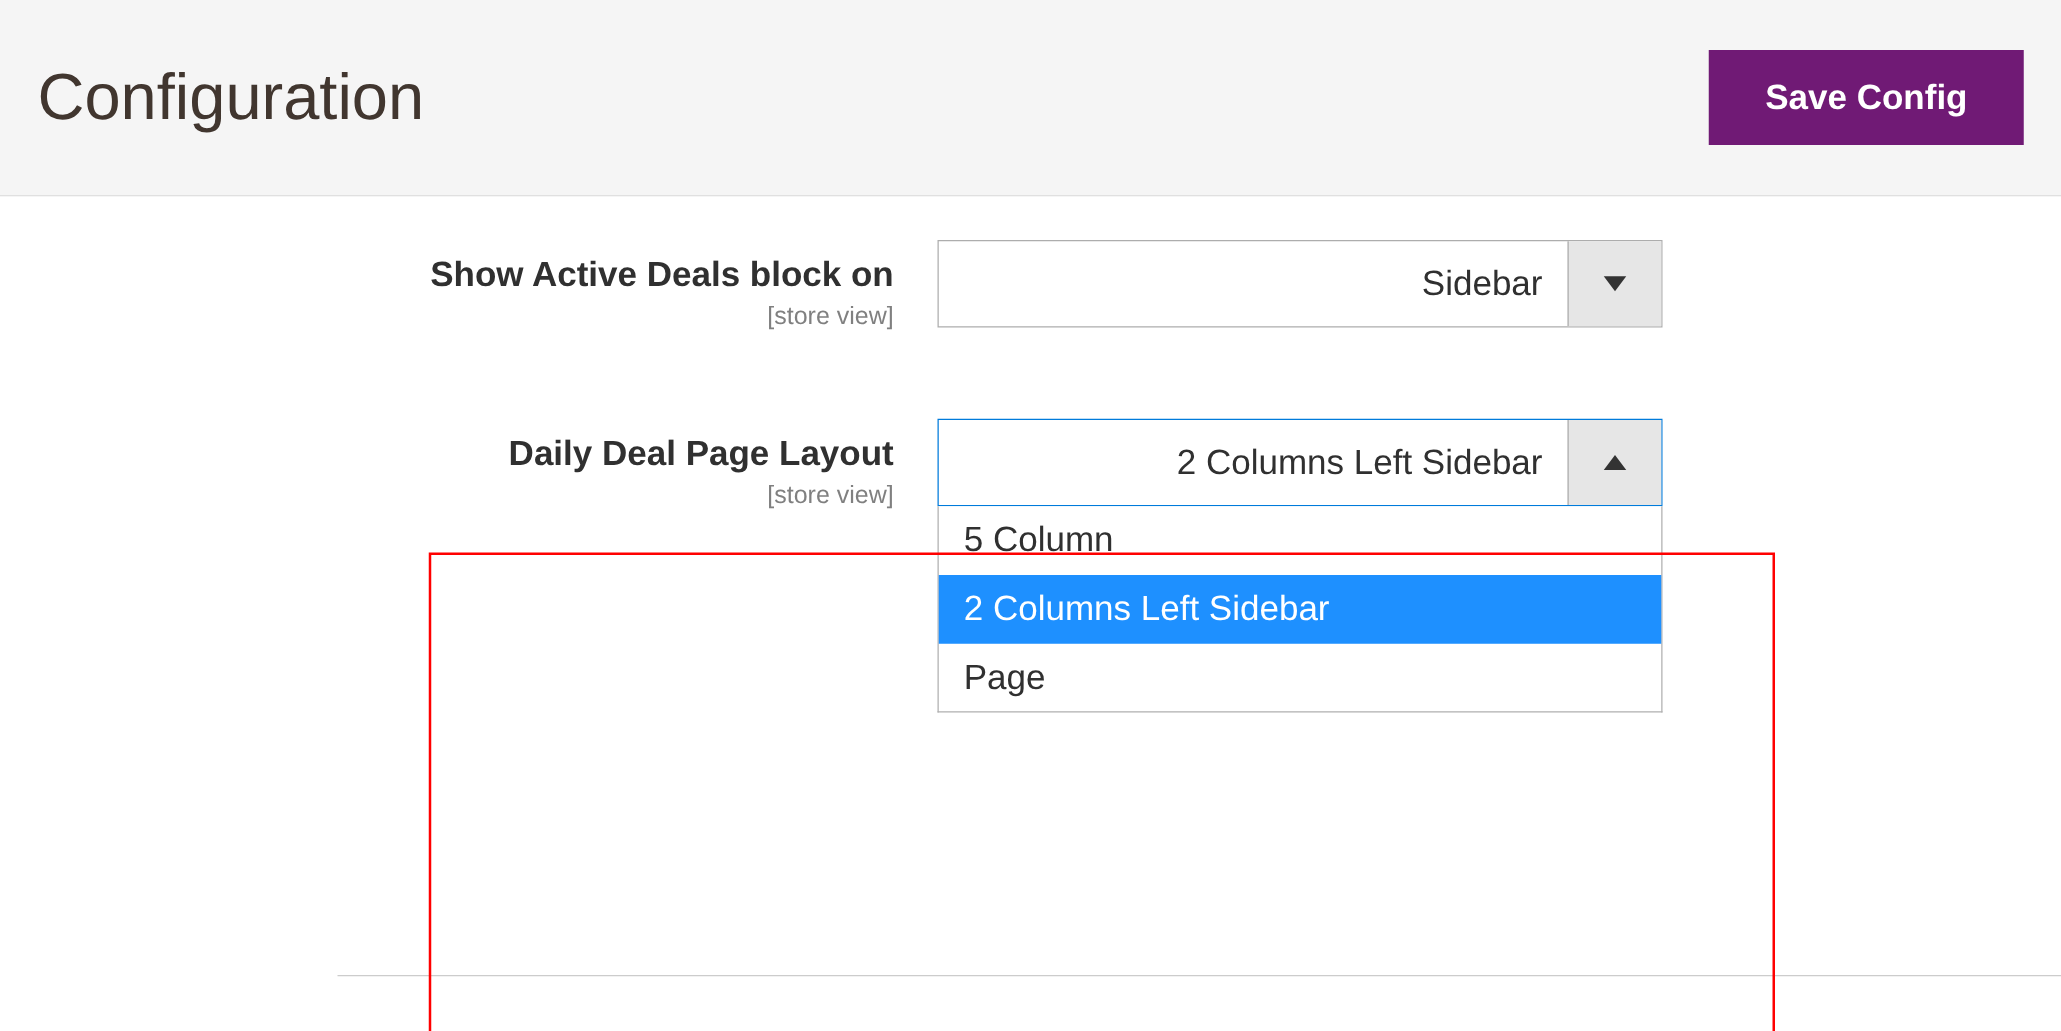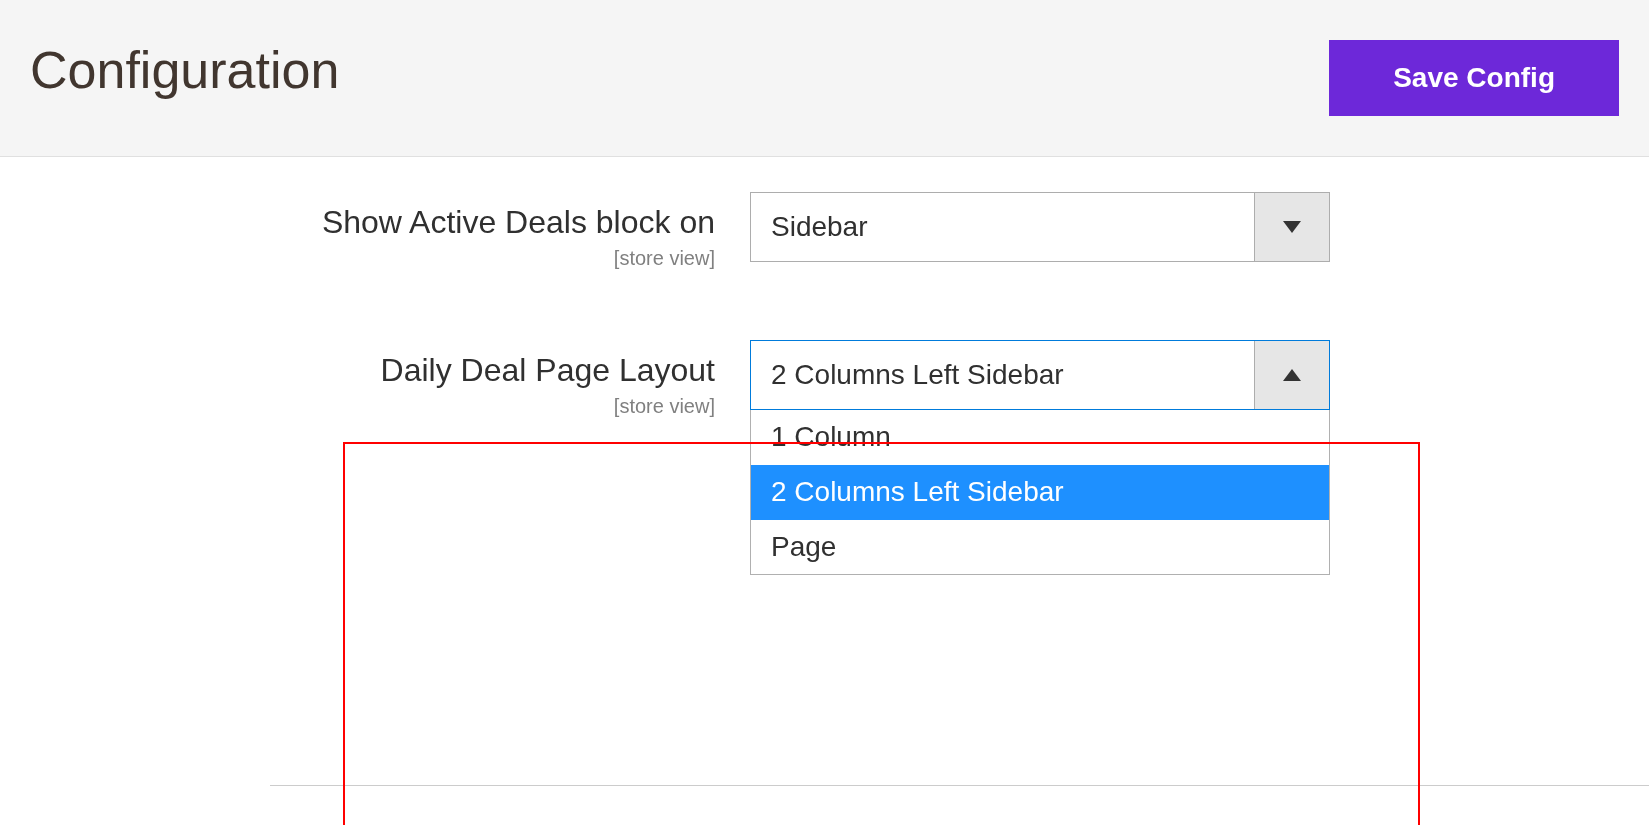--- a/index.html
+++ b/index.html
@@ -11,70 +11,71 @@
     body {
       background: #fff;
       width: 1649px;
       height: 825px;
     }
     .header {
       background: #f5f5f5;
       padding: 40px 30px 40px 30px;
       display: flex;
       justify-content: space-between;
+      align-items: center;
       border-bottom: 1px solid #e0e0e0;
     }
     .page-title {
       font-size: 52px;
       font-weight: 400;
       color: #41362f;
     }
     .save-button {
-      background: #6d28d9;
+      background: #701a75;
       color: #fff;
       font-size: 28px;
       font-weight: 600;
-      padding: 22px 64px;
+      padding: 22px 45px;
       border: none;
       cursor: pointer;
     }
     .content {
       padding: 20px 0 0 0;
       position: relative;
     }
     .form-row {
       display: flex;
       align-items: flex-start;
       padding: 15px 0;
       margin-left: 270px;
     }
     .label-col {
       width: 480px;
       text-align: right;
       padding-right: 35px;
       padding-top: 12px;
     }
     .field-label {
-      font-size: 32px;
-      font-weight: 400;
+      font-size: 28px;
+      font-weight: 700;
       color: #303030;
     }
     .scope-label {
       font-size: 20px;
       color: #808080;
       margin-top: 6px;
     }
     .input-col {
       width: 580px;
       position: relative;
     }
     .select-box {
       display: flex;
       align-items: center;
-      justify-content: space-between;
+      justify-content: flex-end;
       border: 1px solid #adadad;
       height: 70px;
       background: #fff;
       cursor: pointer;
     }
     .select-box.open {
       border: 1px solid #007bdb;
     }
     .select-value {
       padding: 0 20px;
@@ -169,21 +170,21 @@
       <div class="scope-label">[store view]</div>
     </div>
     <div class="input-col">
       <div class="select-box open">
         <span class="select-value">2 Columns Left Sidebar</span>
         <div class="select-arrow">
           <div class="arrow-up"></div>
         </div>
       </div>
       <div class="dropdown-list">
-        <div class="dropdown-item">1 Column</div>
+        <div class="dropdown-item">5 Column</div>
         <div class="dropdown-item selected">2 Columns Left Sidebar</div>
         <div class="dropdown-item">Page</div>
       </div>
     </div>
   </div>
 
   <div class="highlight-box"></div>
 
 </div>
 

